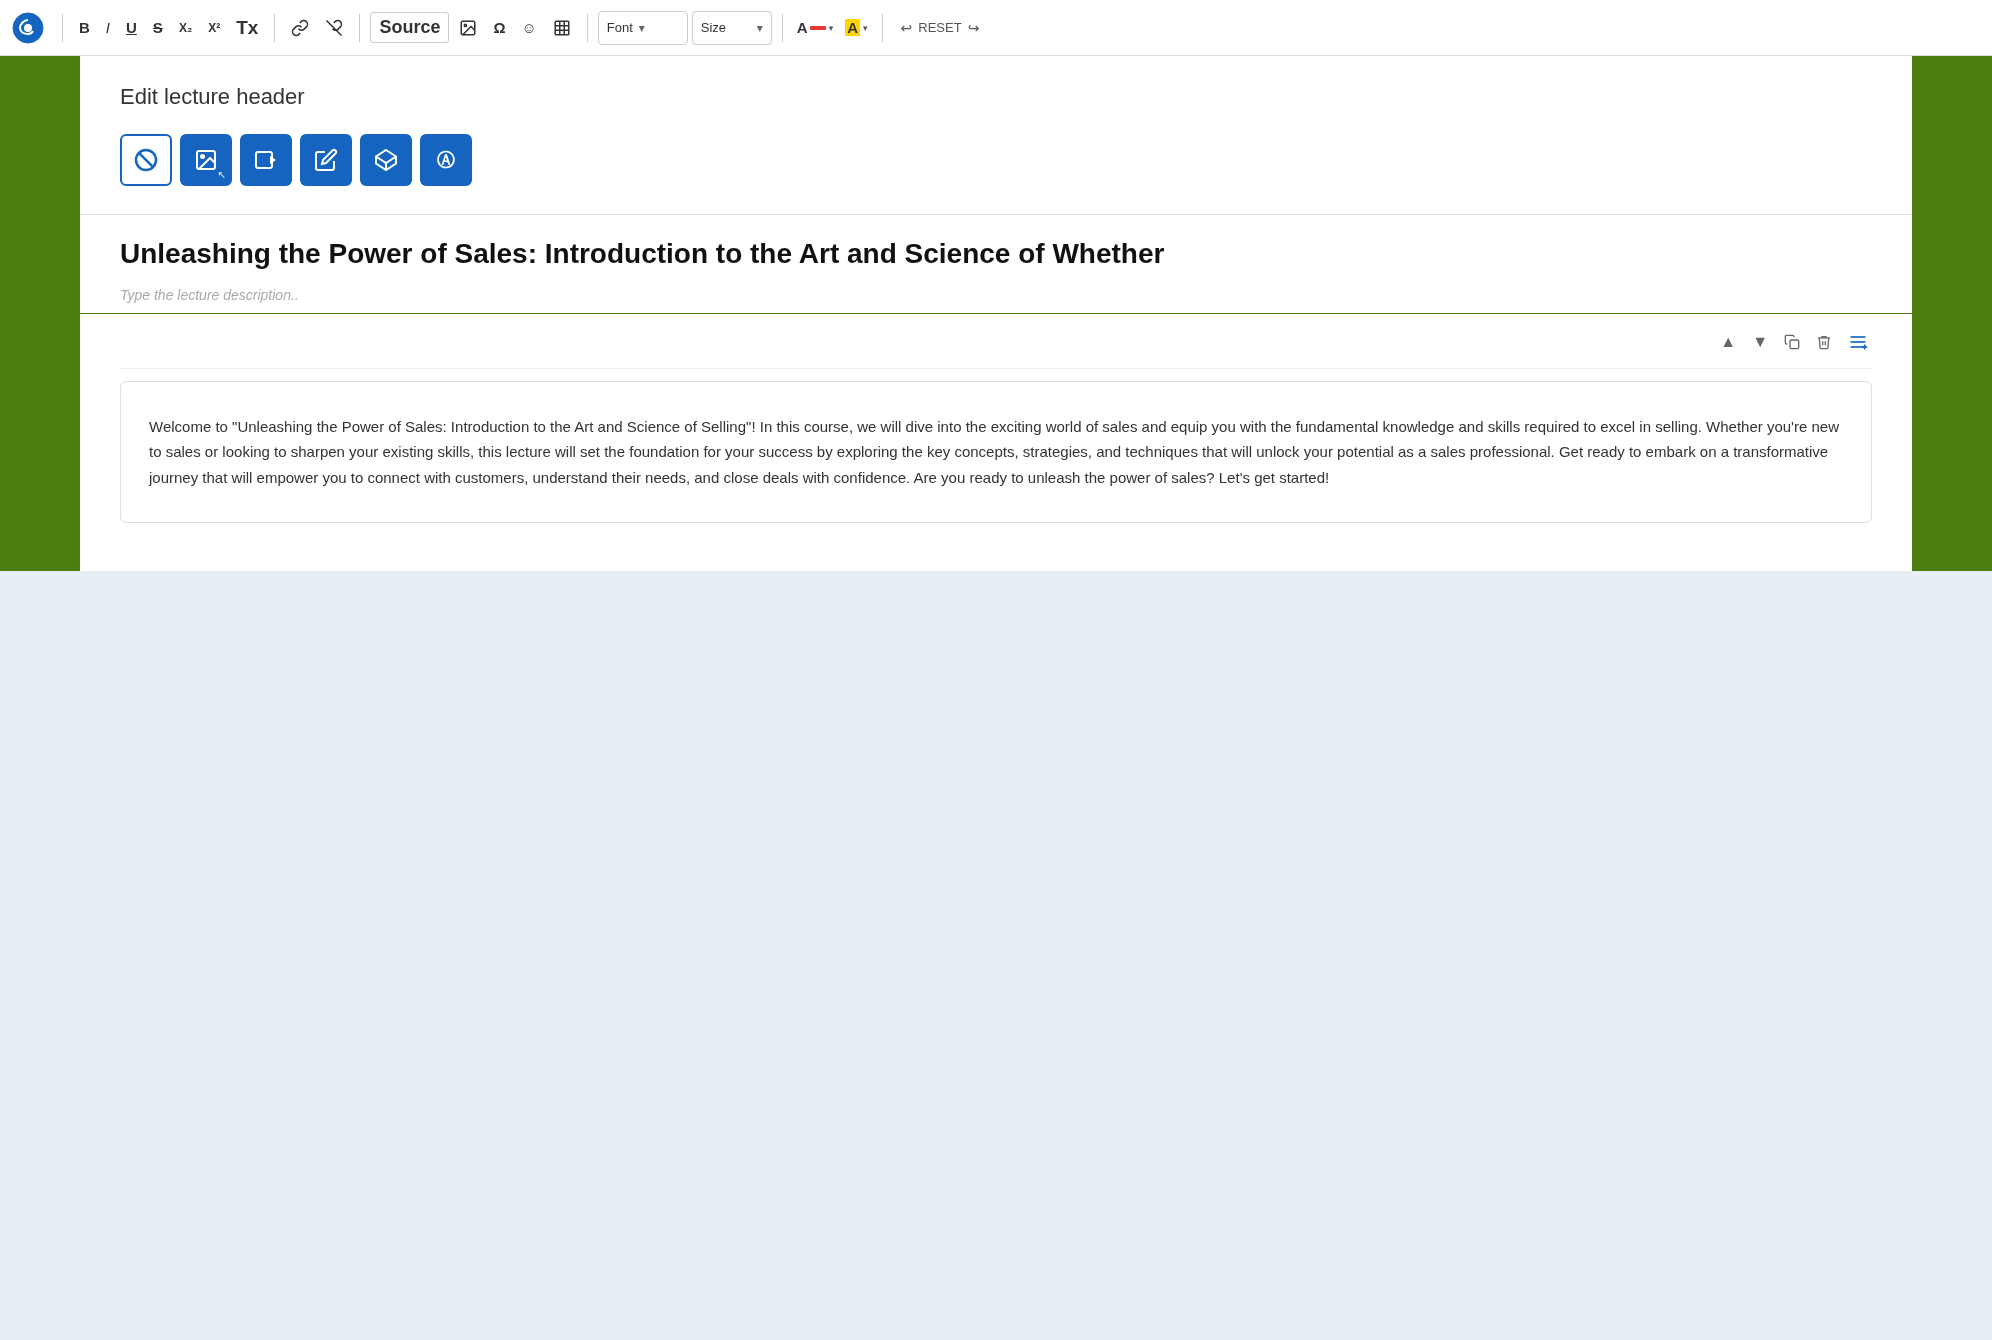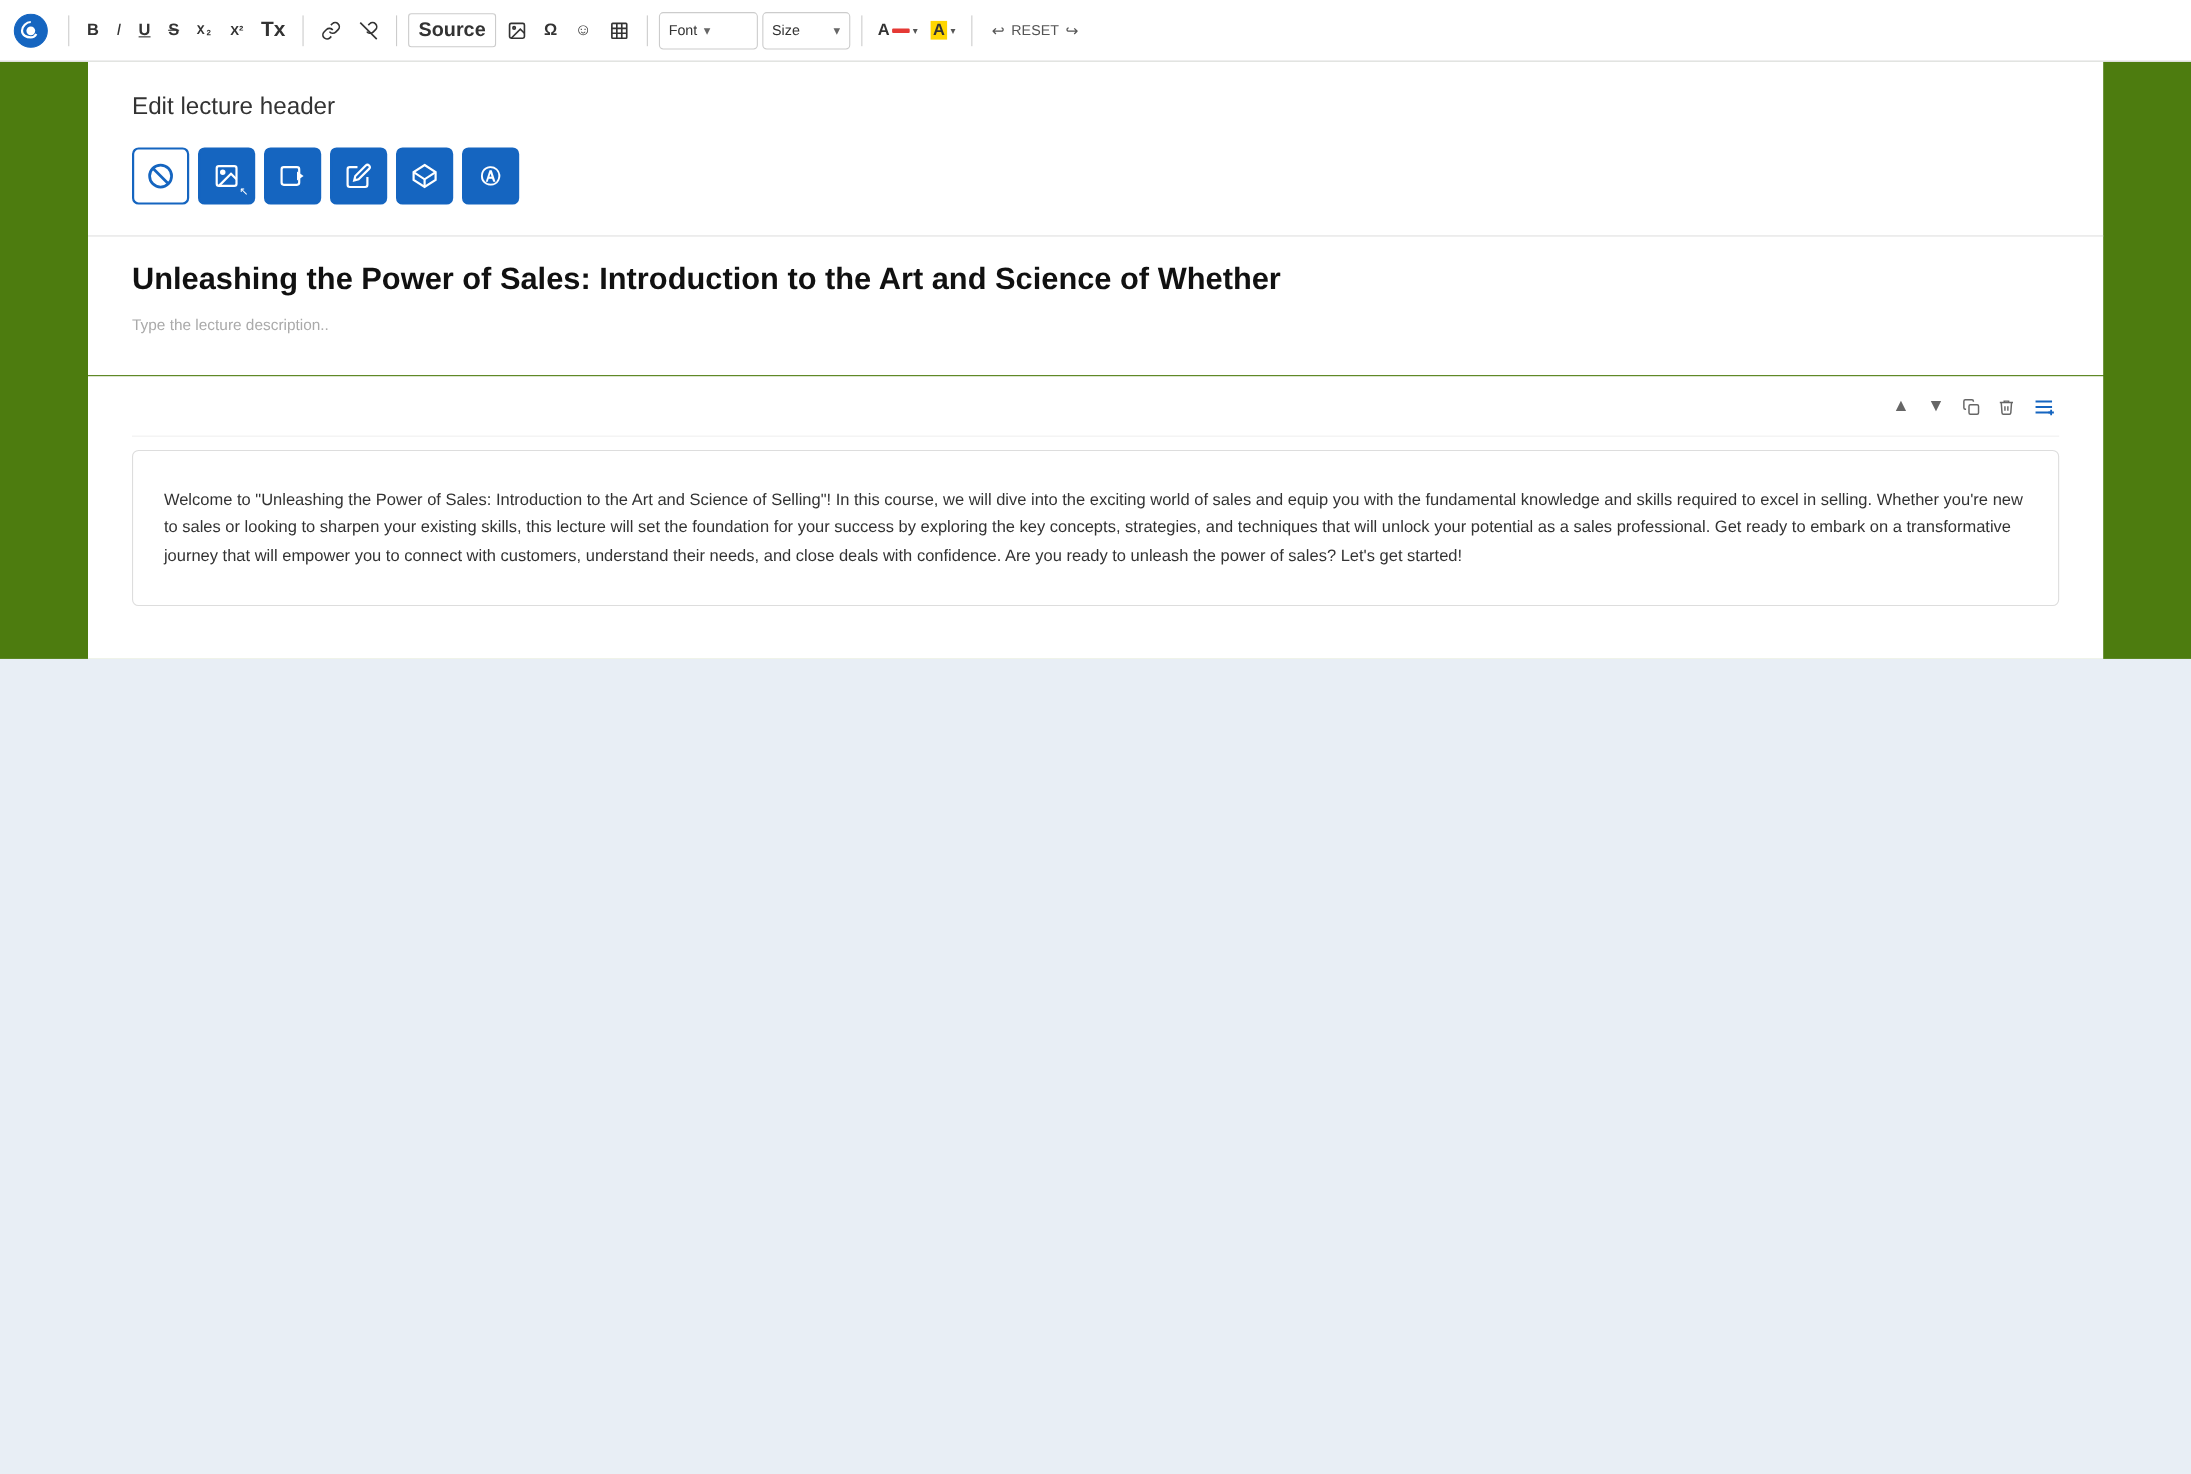--- a/index.html
+++ b/index.html
@@ -132,21 +132,21 @@
       font-size: 28px;
       font-weight: 700;
       color: #111;
       line-height: 1.35;
       margin-bottom: 14px;
     }
 
     .lecture-description-placeholder {
       color: #aaa;
       font-size: 14px;
-      margin-bottom: 28px;
+      font-style: italic;
     }
 
     .section-divider {
       border: none;
       border-top: 1px solid #e0e0e0;
       margin: 0 -40px;
     }
 
     .block-toolbar {
       display: flex;
@@ -197,21 +197,21 @@
       <circle cx="16" cy="16" r="4" fill="#fff"></circle>
     </svg>
   </div>
 
   <div class="toolbar-sep"></div>
 
   <button class="tb-btn">B</button>
   <button class="tb-btn" style="font-style:italic;font-weight:normal;">I</button>
   <button class="tb-btn" style="text-decoration:underline;">U</button>
   <button class="tb-btn" style="text-decoration:line-through;">S</button>
-  <button class="tb-btn" style="font-size:12px;font-family:Liberation Mono, monospace;">X₂</button>
+  <button class="tb-btn" style="font-size:12px;">X₂</button>
   <button class="tb-btn" style="font-size:12px;">X²</button>
   <button class="tb-btn" style="font-size:19px;">Tx</button>
 
   <div class="toolbar-sep"></div>
 
   <button class="tb-btn">
     <svg width="18" height="18" viewBox="0 0 24 24" fill="none" stroke="#333" stroke-width="2">
       <path d="M10 13a5 5 0 007.54.54l3-3a5 5 0 00-7.07-7.07l-1.72 1.71"></path>
       <path d="M14 11a5 5 0 00-7.54-.54l-3 3a5 5 0 007.07 7.07l1.71-1.71"></path>
     </svg>

